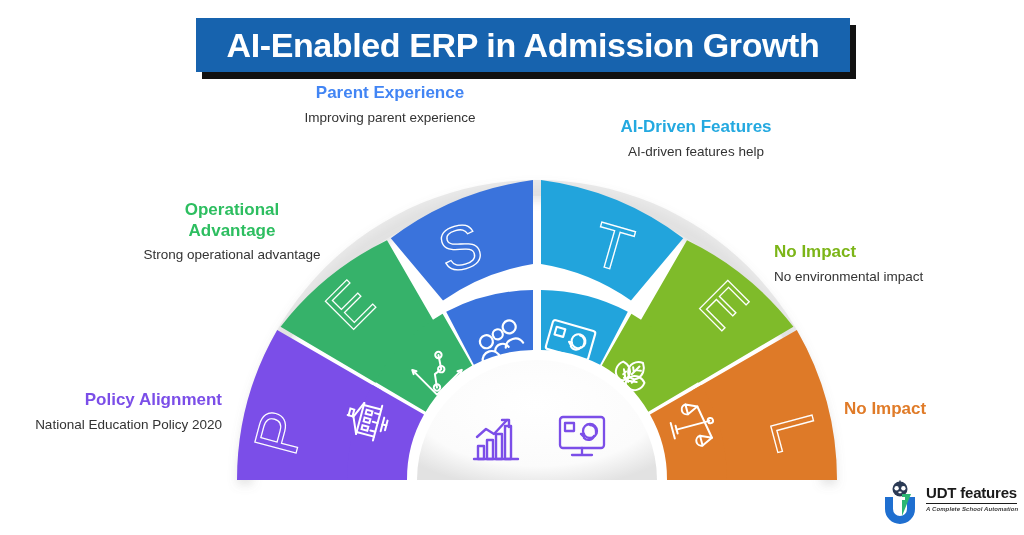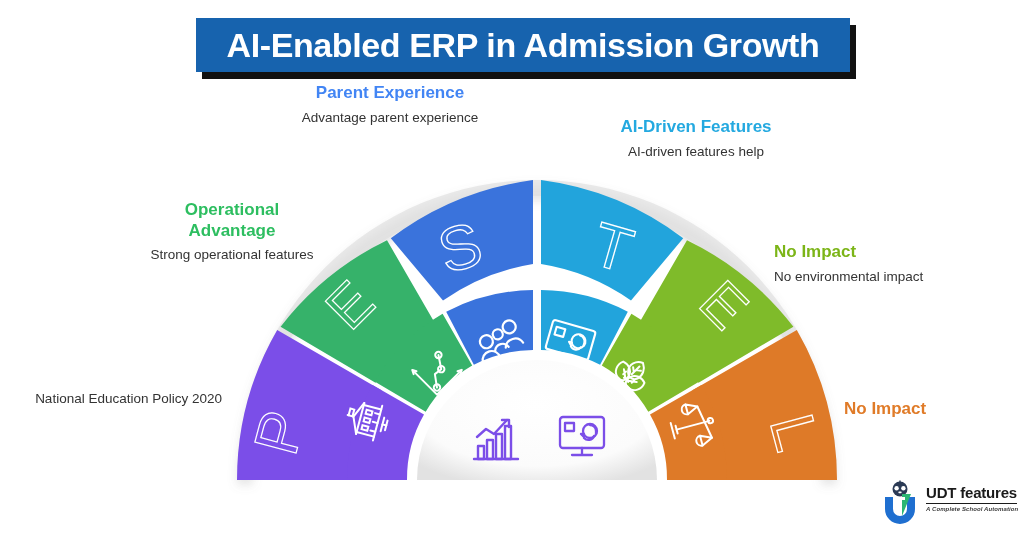--- a/index.html
+++ b/index.html
@@ -114,39 +114,40 @@
 
   <div id="title-wrap">
     <div id="title-shadow"></div>
     <div id="title-bar">
       <span id="title-text">AI-Enabled ERP in Admission Growth</span>
     </div>
   </div>
 
   <div class="callout c-center" id="callout-parent">
     <div class="c-head" style="color:#4285F4">Parent Experience</div>
-    <div class="c-desc">Advantage parent experience</div>
+    <div class="c-desc">Improving parent experience</div>
   </div>
 
   <div class="callout c-center" id="callout-ai">
     <div class="c-head" style="color:#24A9E0">AI-Driven Features</div>
     <div class="c-desc">AI-driven features help</div>
   </div>
 
   <div class="callout c-center" id="callout-operational">
     <div class="c-head" style="color:#2DBE60">Operational Advantage</div>
-    <div class="c-desc">Strong operational features</div>
+    <div class="c-desc">Strong operational advantage</div>
   </div>
 
   <div class="callout c-left" id="callout-noenv">
     <div class="c-head" style="color:#7CB518">No Impact</div>
     <div class="c-desc">No environmental impact</div>
   </div>
 
   <div class="callout c-right" id="callout-policy">
+    <div class="c-head" style="color:#7B4EE8">Policy Alignment</div>
     <div class="c-desc">National Education Policy 2020</div>
   </div>
 
   <div class="callout c-left" id="callout-nolegal">
     <div class="c-head" style="color:#E07B28">No Impact</div>
   </div>
 
   <svg id="arc-svg" viewBox="0 0 1024 535">
     <defs>
       <filter id="softdrop" x="-30%" y="-30%" width="160%" height="170%">

